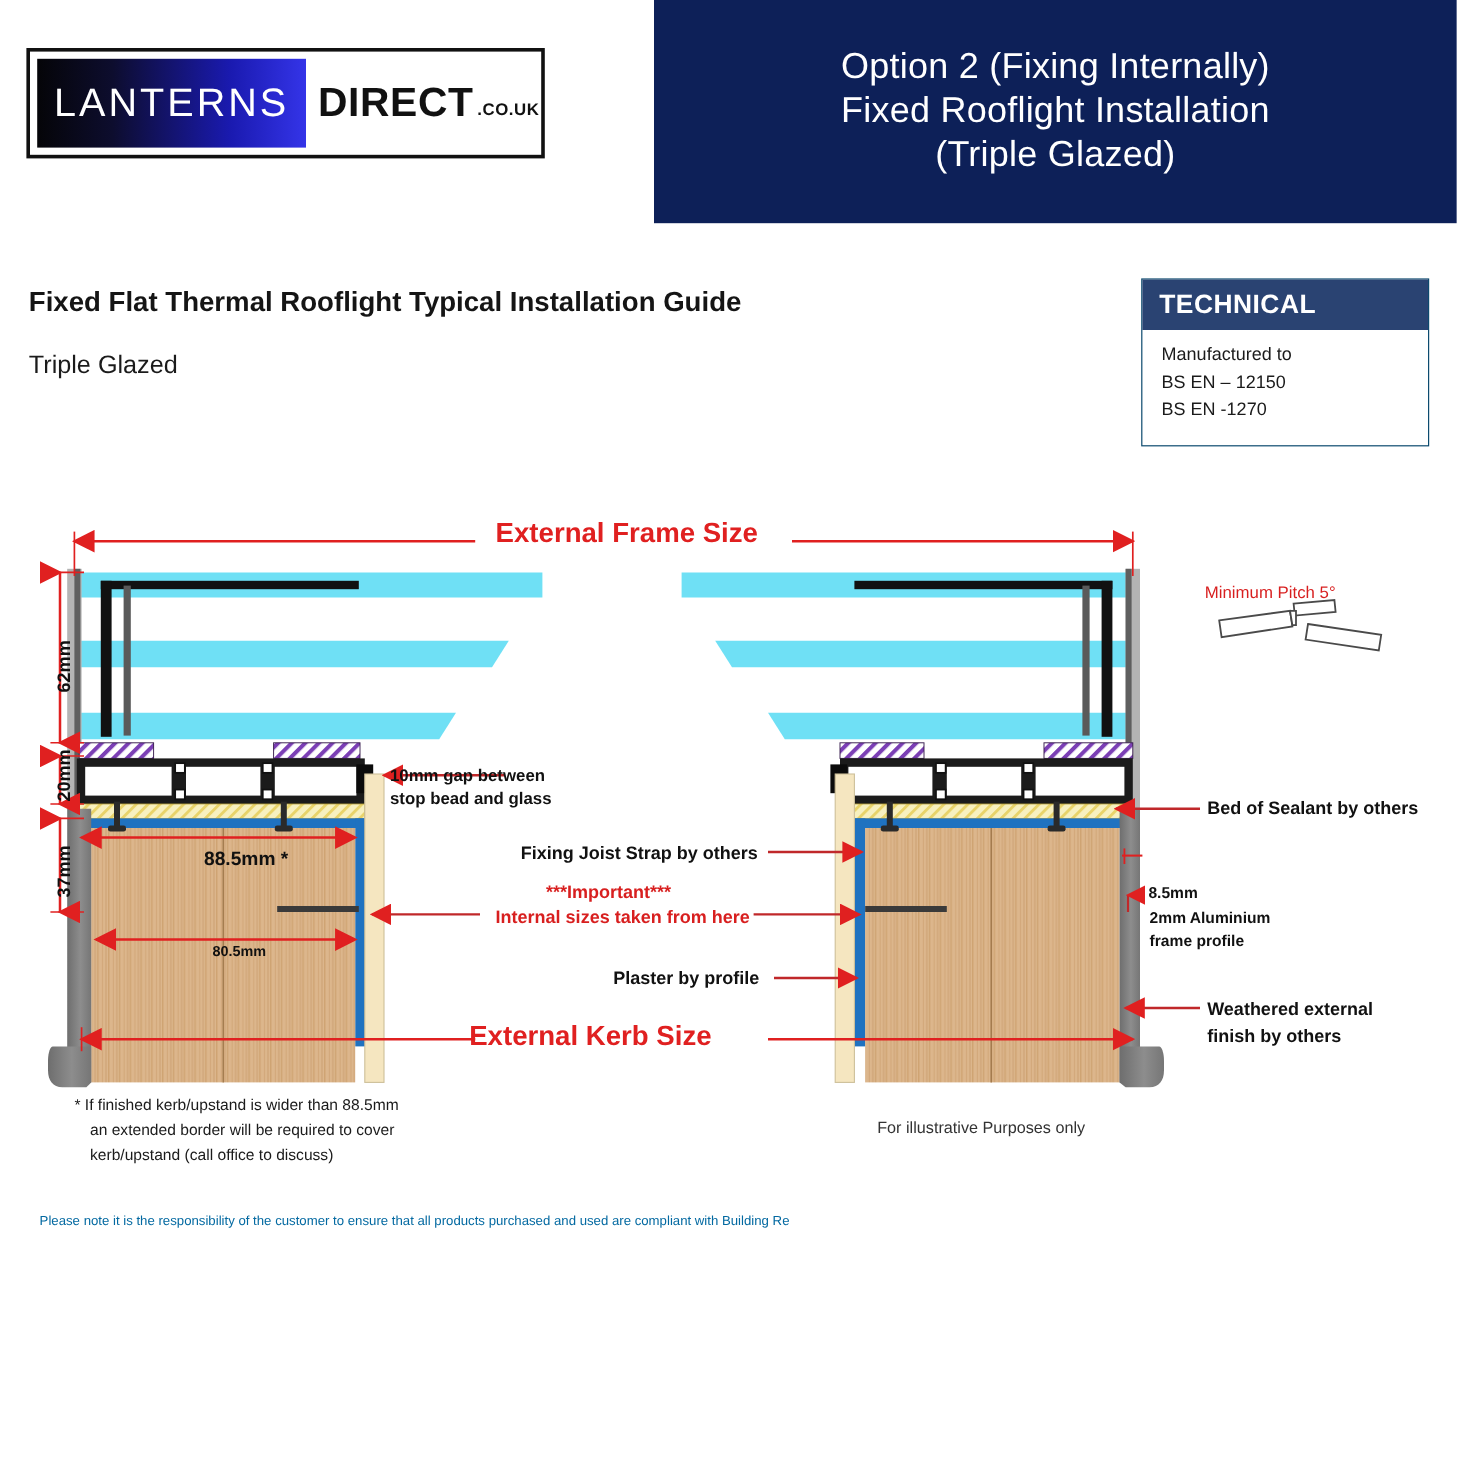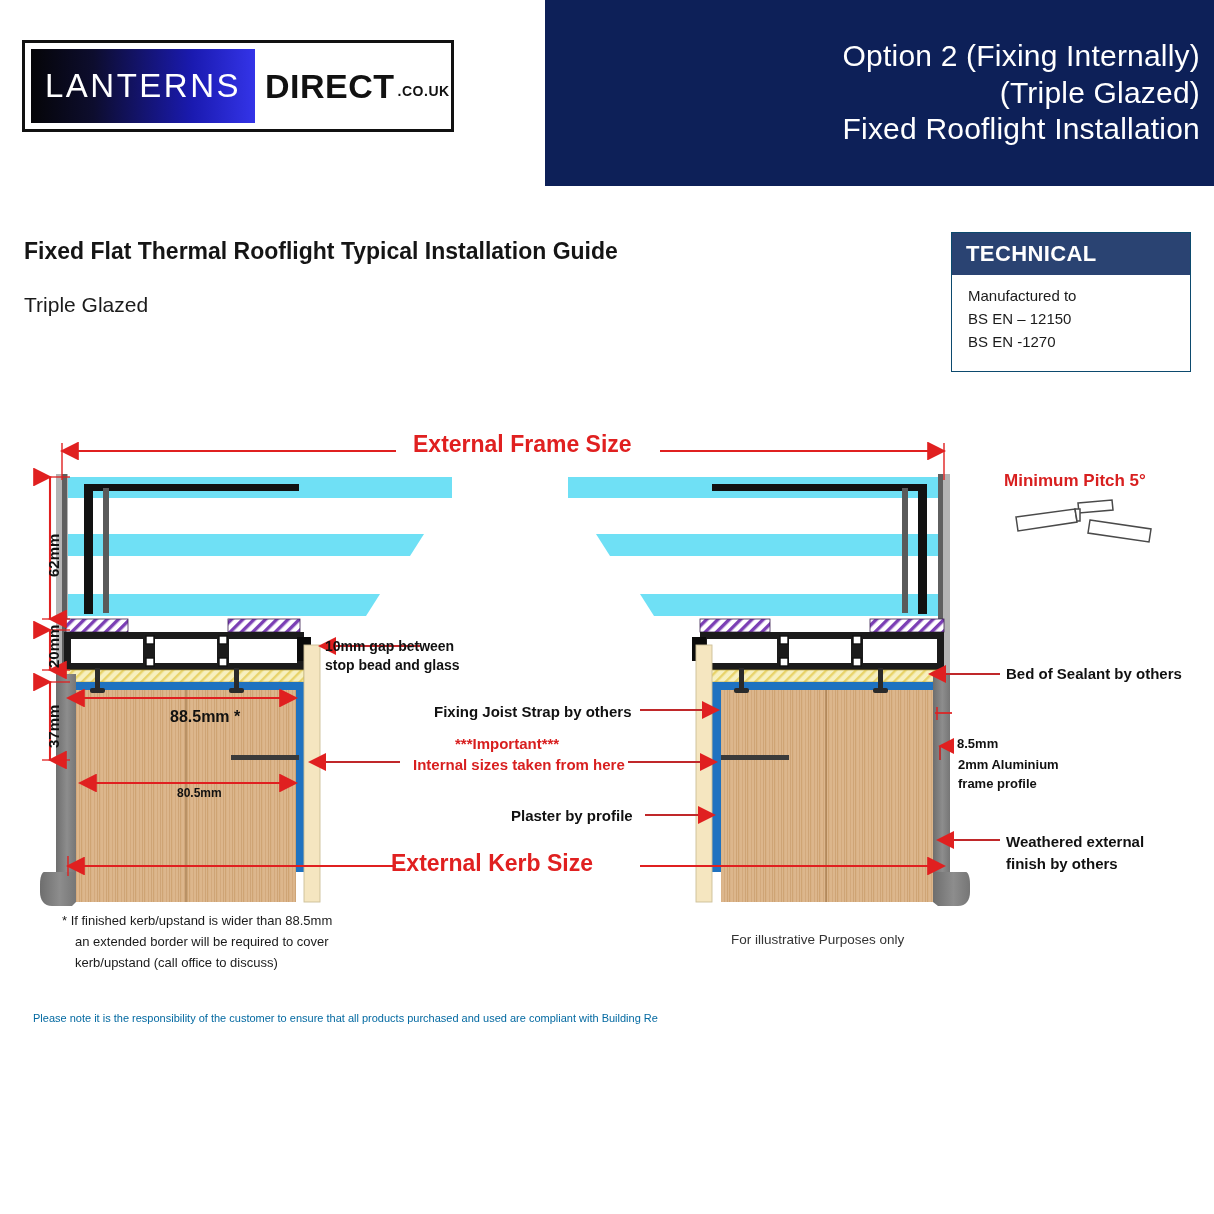--- a/index.html
+++ b/index.html
@@ -9,21 +9,21 @@
     font-family: "Liberation Sans", sans-serif;
     overflow: hidden;
   }
   #page { position: relative; width: 1214px; height: 1214px; background:#fff; }
 
   
   .header-band {
     position: absolute; left: 545px; top: 0; width: 669px; height: 186px;
     background: var(--navy, #0d2058);
     display: flex; flex-direction: column; justify-content: center;
-    align-items: flex-end; padding-right: 14px;
+    align-items: center; 
   }
   .header-line {
     color:#fff; text-align:right; font-size: 30px; line-height: 1.22;
     font-weight: 400; letter-spacing: .2px; white-space: nowrap;
   }
 
   .logo-box {
     position: absolute; left: 22px; top: 40px; width: 432px; height: 92px;
     border: 3px solid #111; background:#fff; padding: 6px;
     display: flex; align-items: stretch;
@@ -108,22 +108,22 @@
       </div>
       <div class="logo-right">
         <span class="d">DIRECT</span>
         <span class="uk">.CO.UK</span>
       </div>
     </div>
   </div>
 
   <div class="header-band">
     <div class="header-line">Option 2 (Fixing Internally)</div>
+    <div class="header-line">Fixed Rooflight Installation</div>
     <div class="header-line">(Triple Glazed)</div>
-    <div class="header-line">Fixed Rooflight Installation</div>
   </div>
 
   <div class="doc-title">Fixed Flat Thermal Rooflight Typical Installation Guide</div>
   <div class="doc-sub">Triple Glazed</div>
 
   <div class="tech-box">
     <div class="tech-head" style="background: rgb(42, 67, 114);">TECHNICAL</div>
     <div class="tech-body">
       <div>Manufactured to</div>
       <div>BS EN – 12150</div>
@@ -349,21 +349,21 @@
   <div class="lbl" style="left:511px; top:806px; font-size:15px;">Plaster by profile</div>
 
   <div class="lbl" style="left:1006px; top:664px; font-size:15px;">Bed of Sealant by others</div>
 
   <div class="lbl" style="left:958px; top:757px; font-size:13px;">2mm Aluminium</div>
   <div class="lbl" style="left:958px; top:776px; font-size:13px;">frame profile</div>
 
   <div class="lbl" style="left:1006px; top:832px; font-size:15px;">Weathered external</div>
   <div class="lbl" style="left:1006px; top:854px; font-size:15px;">finish by others</div>
 
-  <div class="lbl red plain" style="left:1004px; top:470px; font-size:17px; font-weight:700;">Minimum Pitch 5°</div>
+  <div class="lbl red plain" style="left:1004px; top:484px; font-size:14px; font-weight:400;">Minimum Pitch 5°</div>
 
   <div class="footnote">
     <span class="hang">* If finished kerb/upstand is wider than 88.5mm</span>
     <span class="hang ind">an extended border will be required to cover</span>
     <span class="hang ind">kerb/upstand (call office to discuss)</span>
   </div>
 
   <div class="illus">For illustrative Purposes only</div>
   <div class="disclaimer">Please note it is the responsibility of the customer to ensure that all products purchased and used are compliant with Building Re</div>
 

